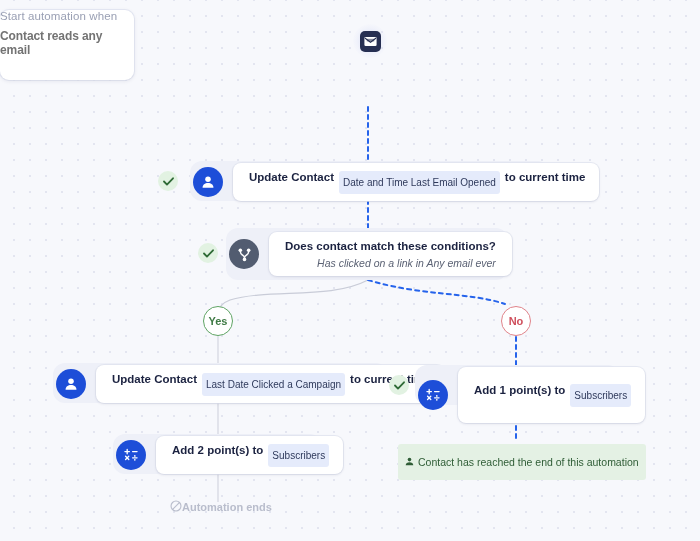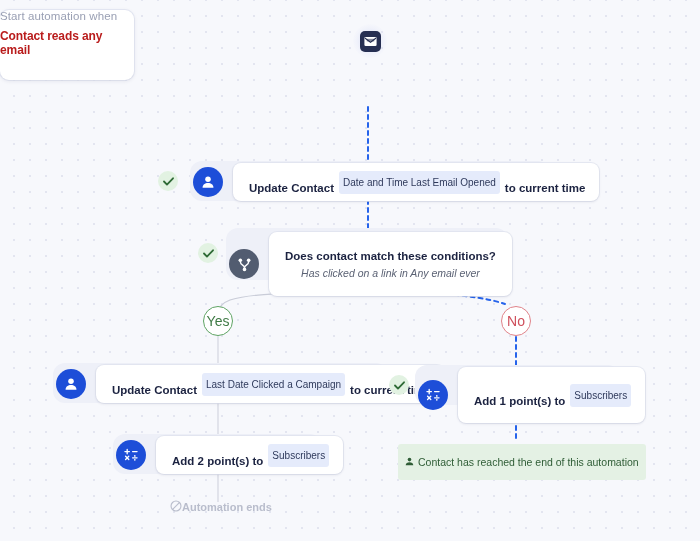--- a/index.html
+++ b/index.html
@@ -72,21 +72,21 @@
   }
   .start-line1 {
     font-size: 11.5px;
     color: #9aa0b4;
     margin-top: 10px;
     letter-spacing: 0.1px;
   }
   .start-line2 {
     font-size: 12px;
     font-weight: bold;
-    color: #b91c1c;
+    color: #737373;
     margin-top: 7px;
     letter-spacing: -0.1px;
   }
 
   .start-icon-wrap {
     position: absolute;
     left: 355px;
     top: 26px;
     width: 30px;
     height: 30px;
@@ -121,21 +121,21 @@
     align-items: center;
     justify-content: center;
     flex: none;
   }
   .icon-blue { background: #1d4ed8; }
   .icon-gray { background: #525c70; }
 
   
   .row-text {
     display: flex;
-    align-items: flex-end;
+    align-items: flex-start;
     gap: 5px;
     font-size: 11.5px;
     font-weight: bold;
     color: #1b2240;
     white-space: nowrap;
   }
   .chip {
     background: #e5ebfb;
     color: #2f3a5c;
     font-weight: normal;
@@ -160,22 +160,22 @@
   
   .branch-badge {
     position: absolute;
     width: 30px;
     height: 30px;
     border-radius: 50%;
     background: #ffffff;
     display: flex;
     align-items: center;
     justify-content: center;
-    font-size: 14px;
-    font-weight: normal;
+    font-size: 11px;
+    font-weight: bold;
     box-sizing: border-box;
   }
   .badge-yes {
     border: 1.4px solid #5fa464;
     color: #3f7a45;
   }
   .badge-no {
     border: 1.4px solid #e0838a;
     color: #cf4f5c;
   }
@@ -276,21 +276,21 @@
   <div class="node" style="left:229px; top:232px;">
     <div class="icon-circle icon-gray">
       <svg width="17" height="17" viewBox="0 0 18 18">
         <circle cx="4.6" cy="4.6" r="1.9" fill="#ffffff"></circle>
         <circle cx="13.4" cy="4.6" r="1.9" fill="#ffffff"></circle>
         <circle cx="9" cy="14.2" r="1.9" fill="#ffffff"></circle>
         <path d="M4.6 6.2 C4.6 10 9 9.4 9 12.4" fill="none" stroke="#ffffff" stroke-width="1.5"></path>
         <path d="M13.4 6.2 C13.4 10 9 9.4 9 12.4" fill="none" stroke="#ffffff" stroke-width="1.5"></path>
       </svg>
     </div>
-    <div class="card" style="height:64px; padding:0 16px; margin-left:10px; flex-direction:column; align-items:center; justify-content:center;">
+    <div class="card" style="height:44px; padding:0 16px; margin-left:10px; flex-direction:column; align-items:flex-end; justify-content:center;">
       <div style="font-size:11.5px; font-weight:bold; color:#1b2240; white-space:nowrap;">Does contact match these conditions?</div>
       <div style="font-size:10.5px; color:#5b6274; margin-top:5px; white-space:nowrap;font-style:italic;">Has clicked on a link in Any email ever</div>
     </div>
   </div>
 
   <div class="branch-badge badge-yes" style="left:203px; top:306px;">
     <span>Yes</span>
   </div>
   <div class="branch-badge badge-no" style="left:501px; top:306px;">
     <span>No</span>

